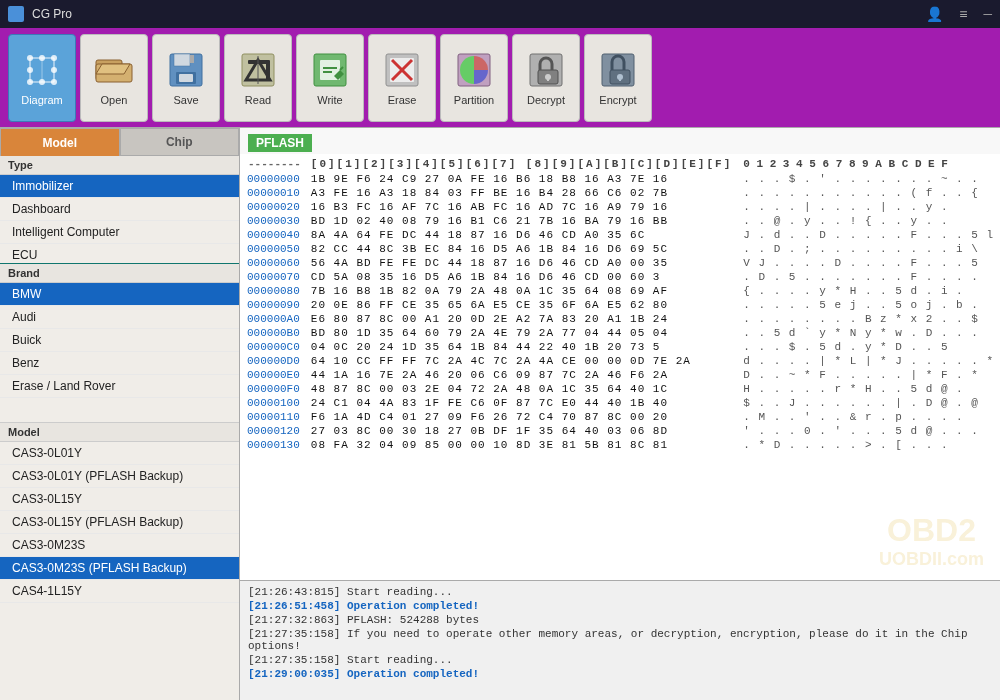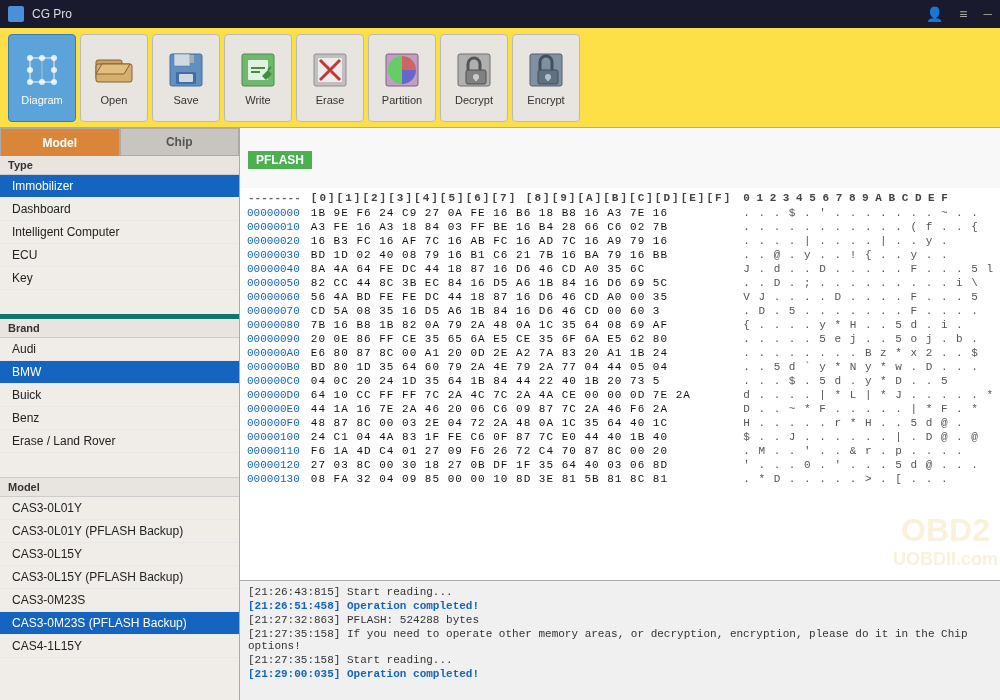--- a/index.html
+++ b/index.html
@@ -14,21 +14,21 @@
       align-items: center;
       padding: 0 8px;
       gap: 8px;
     }
 
     
     #app { display: flex; flex-direction: column; height: 672px; }
 
     
     #toolbar {
-      background: #fde047;
+      background: #a21caf;
       border-bottom: 1px solid #aaa;
       display: flex;
       align-items: center;
       padding: 4px 8px;
       gap: 4px;
       height: 100px;
     }
     .toolbar-btn {
       display: flex;
       flex-direction: column;
@@ -92,23 +92,23 @@
       padding: 4px 12px;
       cursor: pointer;
       font-size: 12px;
       color: #222;
       border-bottom: 1px solid #e8e8e8;
     }
     .list-item.selected { background: #1565c0; color: white; }
 
     
     .section-scroll {
-      height: 144px;
+      height: 89px;
       overflow-y: auto;
-      border-bottom: 5px solid #0f766e;
+      border-bottom: 1px solid #0f766e;
     }
     .section-scroll2 {
       height: 140px;
       overflow-y: auto;
       border-bottom: 1px solid #ccc;
     }
     .section-scroll3 {
       flex: 1;
       overflow-y: auto;
     }
@@ -119,21 +119,21 @@
     
     #hex-view { flex: 1; overflow-y: auto; background: white; font-family: 'Courier New', monospace; font-size: 11px; padding: 2px 4px; }
 
     .pflash-header {
       background: #4caf50;
       color: white;
       padding: 2px 8px;
       font-weight: bold;
       font-size: 12px;
       display: inline-block;
-      margin: 19px 4px;
+      margin: 2px 4px;
     }
 
     .hex-table { border-collapse: collapse; width: 100%; }
     .hex-table td { padding: 1px 3px; white-space: nowrap; }
     .hex-header { color: #555; font-weight: bold; }
     .hex-addr { color: #333; }
     .hex-bytes { color: #111; letter-spacing: 1px; }
     .hex-ascii { color: #444; letter-spacing: 1px; }
 
     
@@ -147,21 +147,21 @@
       font-size: 11px;
     }
     .log-line { padding: 1px 0; color: #222; }
     .log-line.op-complete { color: #1565c0; font-weight: bold; }
     .log-line.op-info { color: #333; }
 
     
     #watermark {
       position: absolute;
       bottom: 130px;
-      right: 2px;
+      right: 16px;
       opacity: 0.15;
       font-size: 28px;
       font-weight: bold;
       color: #d4a000;
       pointer-events: none;
       text-align: center;
     }
   </style>
 </head>
 <body>
@@ -217,20 +217,32 @@
           <rect x="4" y="4" width="32" height="32" rx="2" fill="#6090c0" stroke="#4070a0" stroke-width="1"></rect>
           <rect x="8" y="4" width="16" height="12" fill="#d0d8e0" stroke="#4070a0" stroke-width="0.5"></rect>
           <rect x="10" y="22" width="20" height="12" rx="1" fill="#4070a0"></rect>
           <rect x="13" y="24" width="14" height="8" rx="1" fill="#d0d8e0"></rect>
           <rect x="24" y="5" width="4" height="8" fill="#aaa"></rect>
         </svg>
       </div>
       <span class="btn-label">Save</span>
     </div>
 
+    <div class="toolbar-btn">
+      <div class="btn-icon">
+        <svg width="40" height="40" viewBox="0 0 40 40">
+          <rect x="4" y="4" width="32" height="32" rx="2" fill="#c0c0a0" stroke="#909060" stroke-width="1"></rect>
+          <rect x="10" y="10" width="20" height="4" rx="1" fill="#333"></rect>
+          <rect x="28" y="10" width="4" height="20" rx="1" fill="#333"></rect>
+          <polygon points="8,30 20,10 32,30" fill="none" stroke="#333" stroke-width="3"></polygon>
+          <line x1="20" y1="6" x2="20" y2="34" stroke="#555" stroke-width="2" opacity="0.5"></line>
+        </svg>
+      </div>
+      <span class="btn-label">Read</span>
+    </div>
 
     <div class="toolbar-btn">
       <div class="btn-icon">
         <svg width="40" height="40" viewBox="0 0 40 40">
           <rect x="4" y="4" width="32" height="32" rx="2" fill="#70b870" stroke="#409040" stroke-width="1"></rect>
           <rect x="10" y="10" width="20" height="20" rx="1" fill="white" opacity="0.8"></rect>
           <line x1="13" y1="18" x2="27" y2="18" stroke="#409040" stroke-width="2"></line>
           <line x1="13" y1="22" x2="22" y2="22" stroke="#409040" stroke-width="2"></line>
           <path d="M24 26 L30 20 L34 24 L28 30 Z" fill="#409040"></path>
           <line x1="30" y1="20" x2="33" y2="17" stroke="#409040" stroke-width="2"></line>
@@ -302,22 +314,22 @@
       <div class="section-scroll">
         <div class="list-item selected">Immobilizer</div>
         <div class="list-item">Dashboard</div>
         <div class="list-item">Intelligent Computer</div>
         <div class="list-item">ECU</div>
         <div class="list-item">Key</div>
       </div>
 
       <div class="section-header">Brand</div>
       <div class="section-scroll2">
+        <div class="list-item selected">BMW</div>
         <div class="list-item">Audi</div>
-        <div class="list-item selected">BMW</div>
         <div class="list-item">Buick</div>
         <div class="list-item">Benz</div>
         <div class="list-item">Erase / Land Rover</div>
       </div>
 
       <div class="section-header">Model</div>
       <div class="section-scroll3">
         <div class="list-item">CAS3-0L01Y</div>
         <div class="list-item">CAS3-0L01Y (PFLASH Backup)</div>
         <div class="list-item">CAS3-0L15Y</div>

